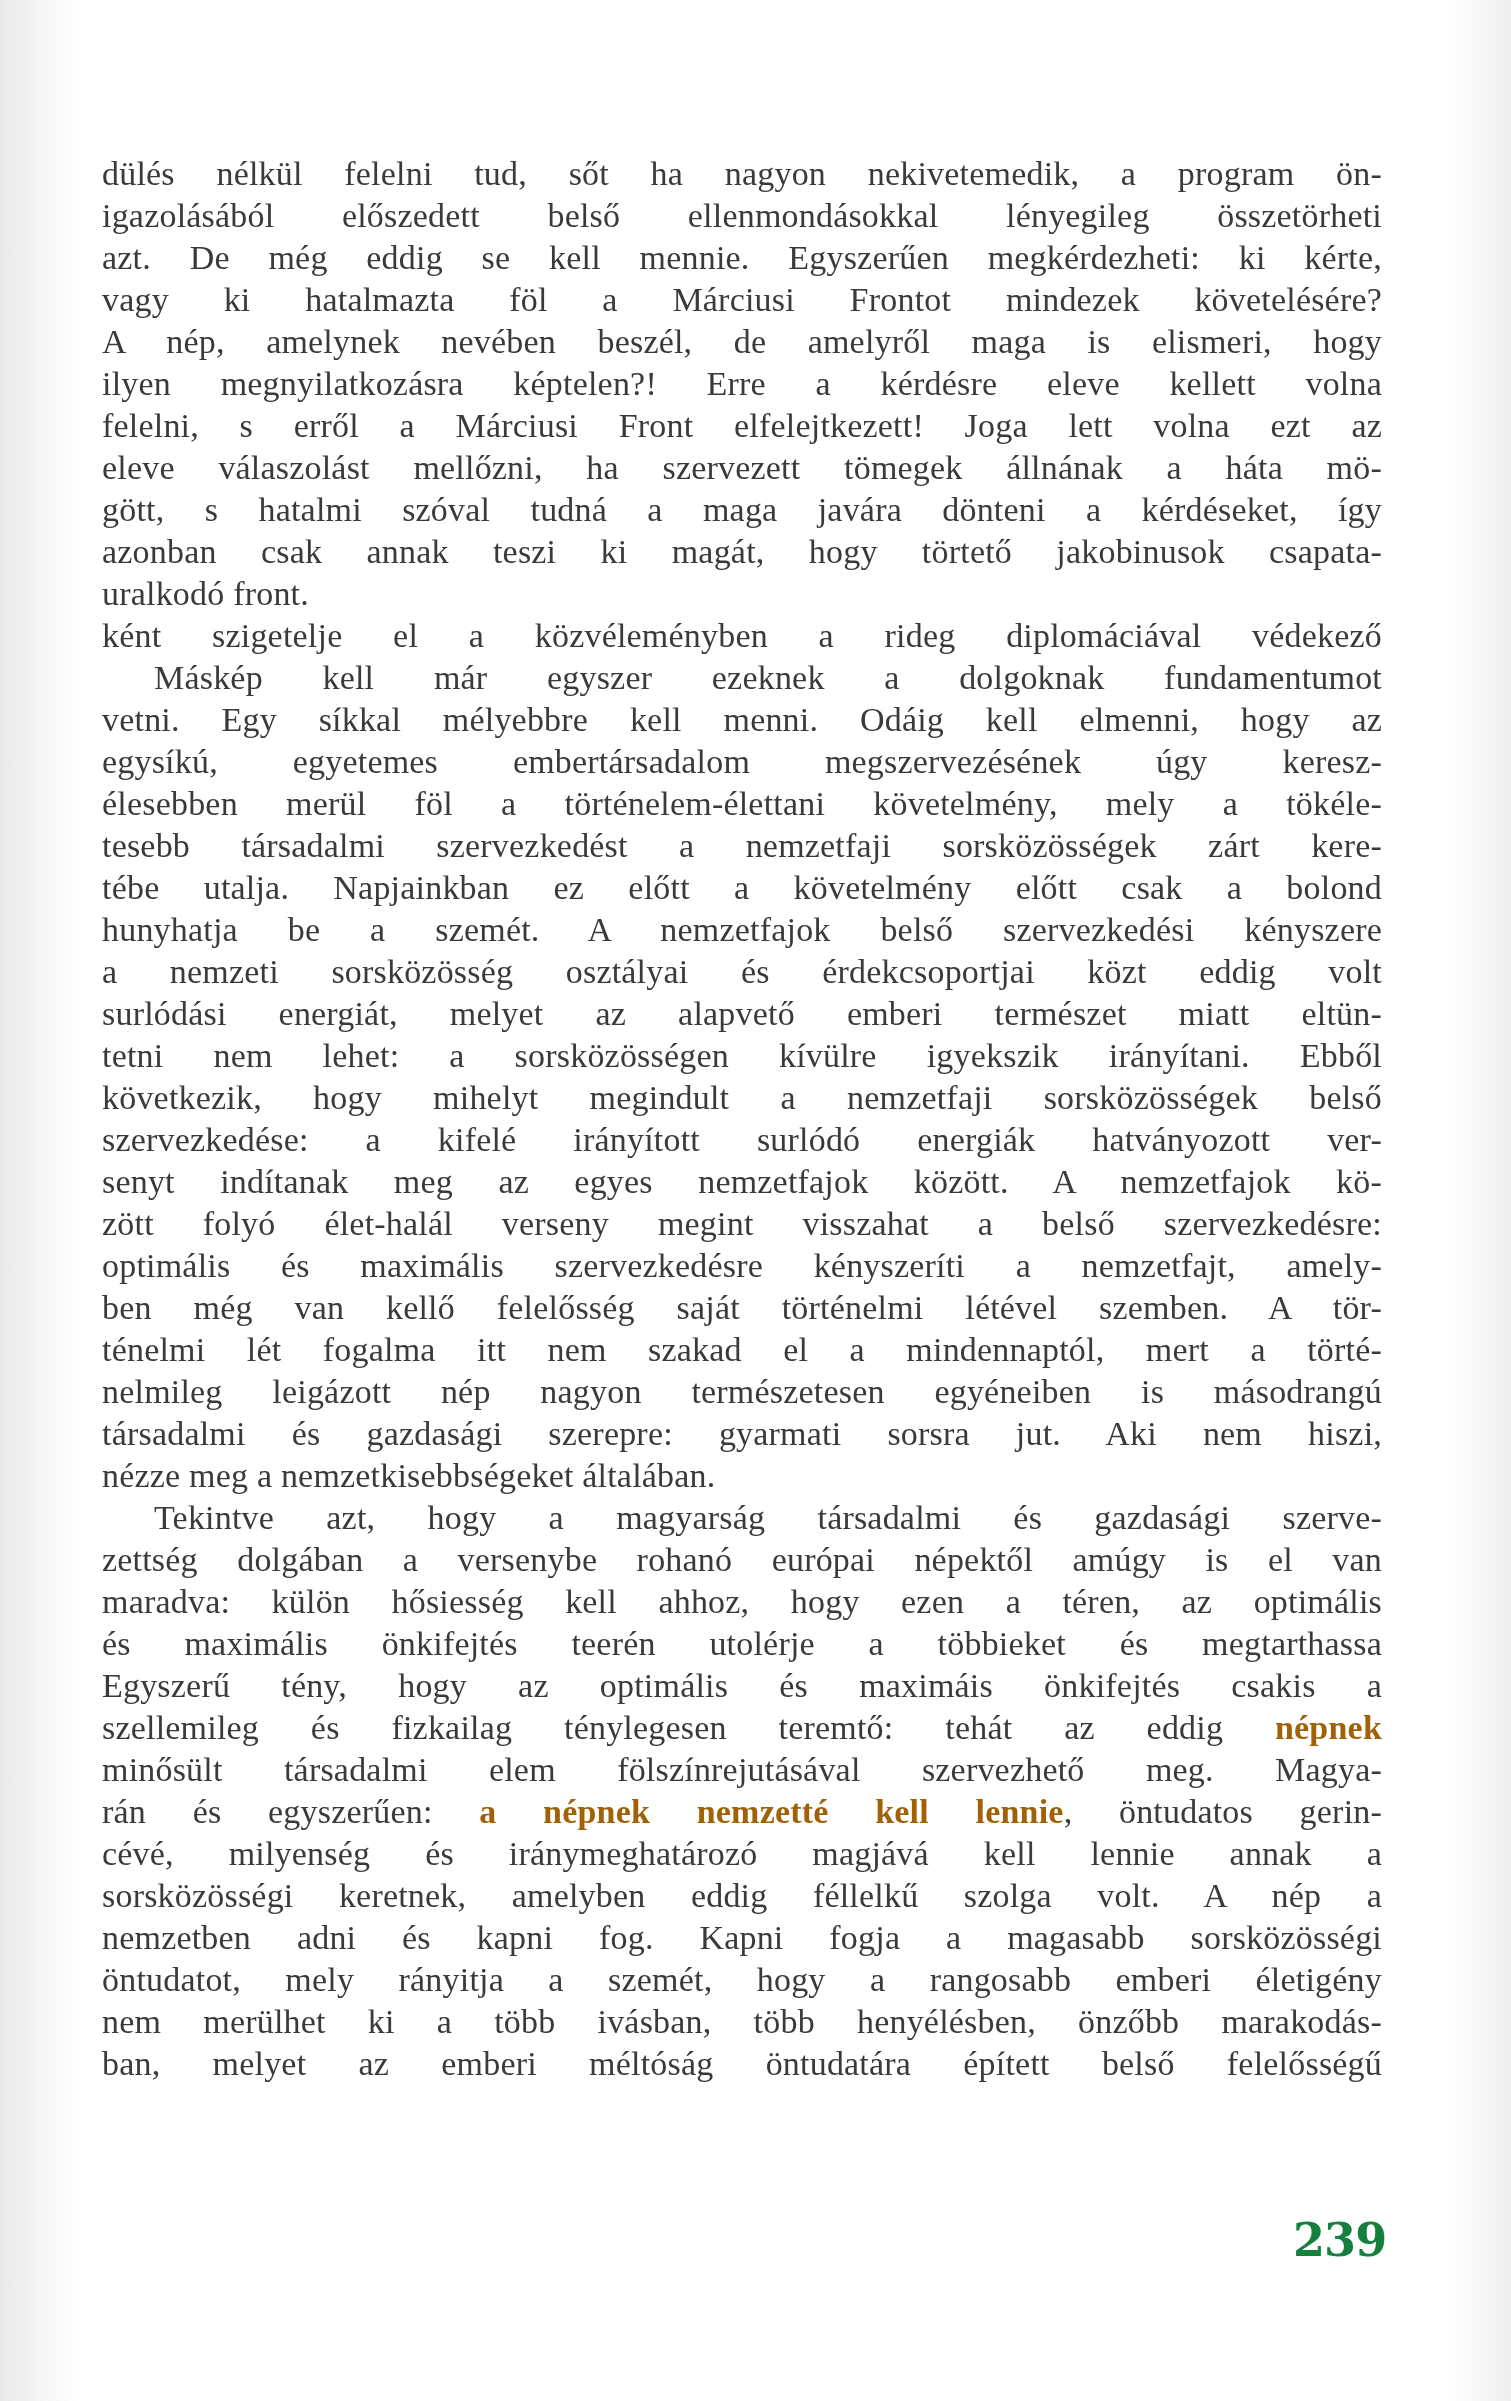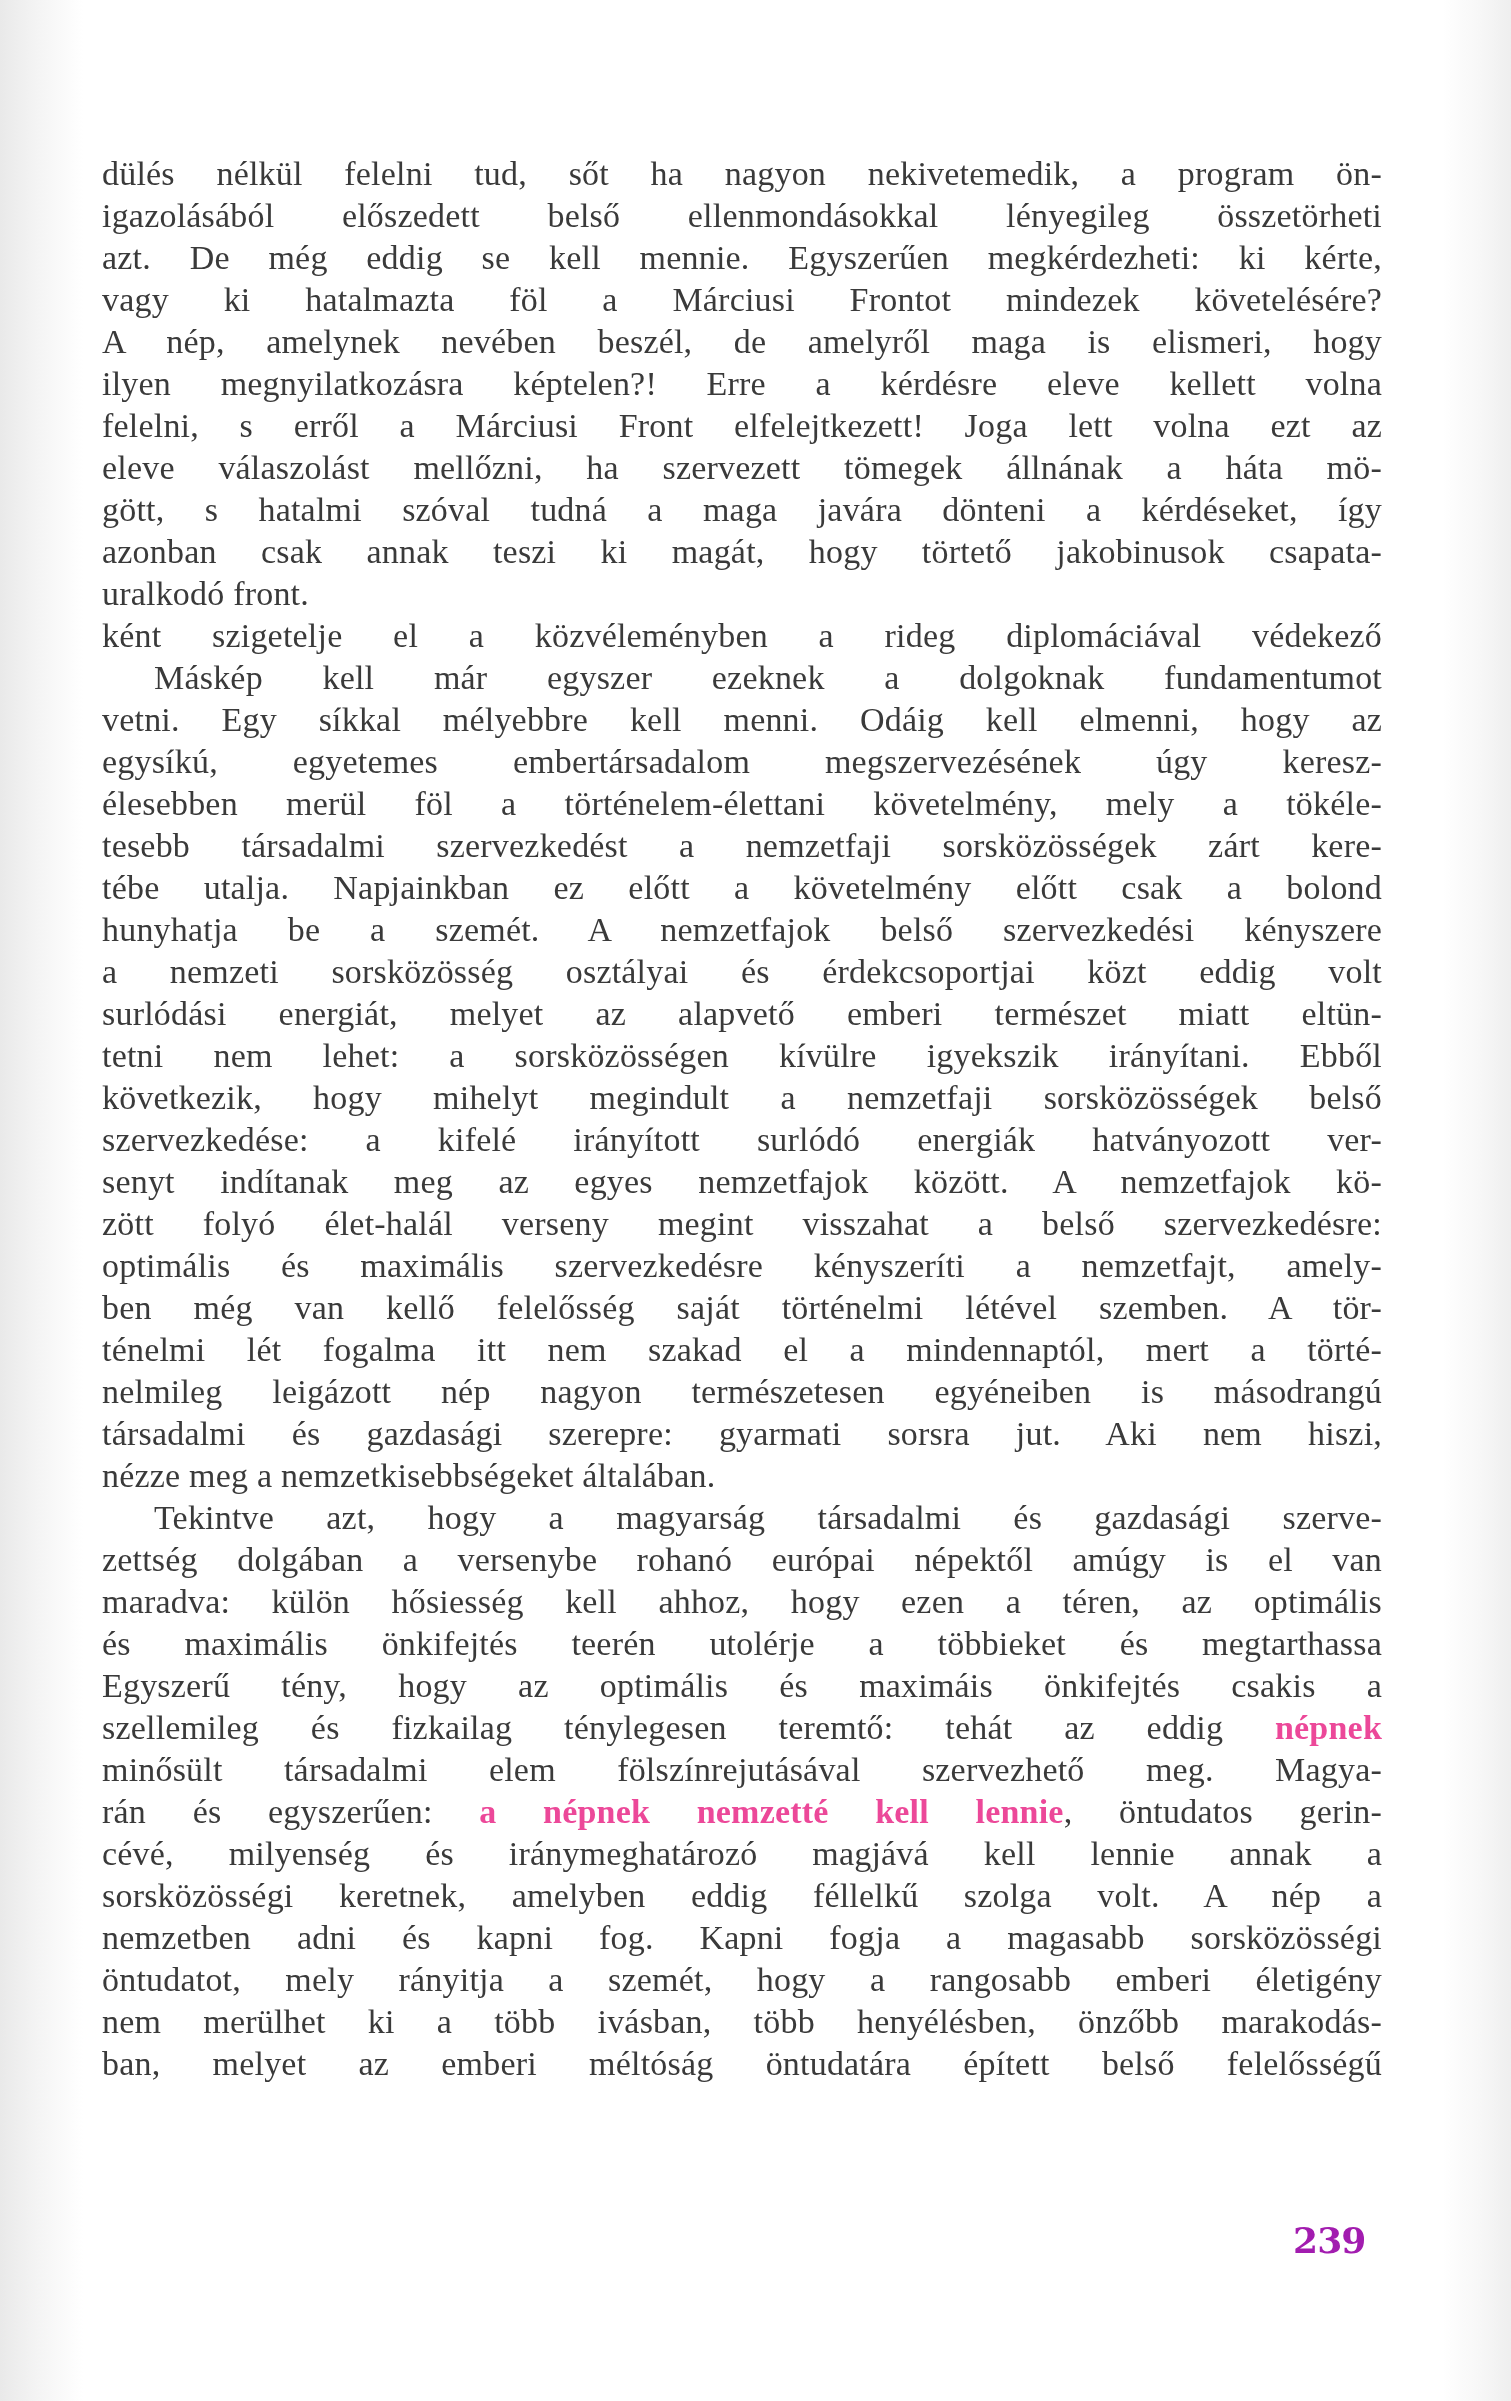--- a/index.html
+++ b/index.html
@@ -41,31 +41,31 @@
       overflow: visible;
     }
     .line.last {
       text-align-last: left;
     }
     .line.indent {
       padding-left: 52px;
     }
     .seg.bold {
       font-weight: bold;
-      color: #ec4899;
+      color: #a16207;
     }
     .page-number {
       position: absolute;
       left: 1293px;
       top: 2213px;
       font-family: "DejaVu Serif", "Liberation Serif", serif;
       font-weight: bold;
-      font-size: 36px;
+      font-size: 46px;
       line-height: 55px;
-      color: #a21caf;
+      color: #15803d;
       letter-spacing: -0.9px;
     }
   </style>
 </head>
 <body>
 
 <div class="page">
   <div class="body-text" id="body-text">
       <div class="line"><span class="seg">dülés nélkül felelni tud, sőt ha nagyon nekivetemedik, a program ön-</span></div>
       <div class="line"><span class="seg">igazolásából előszedett belső ellenmondásokkal lényegileg összetörheti</span></div>

